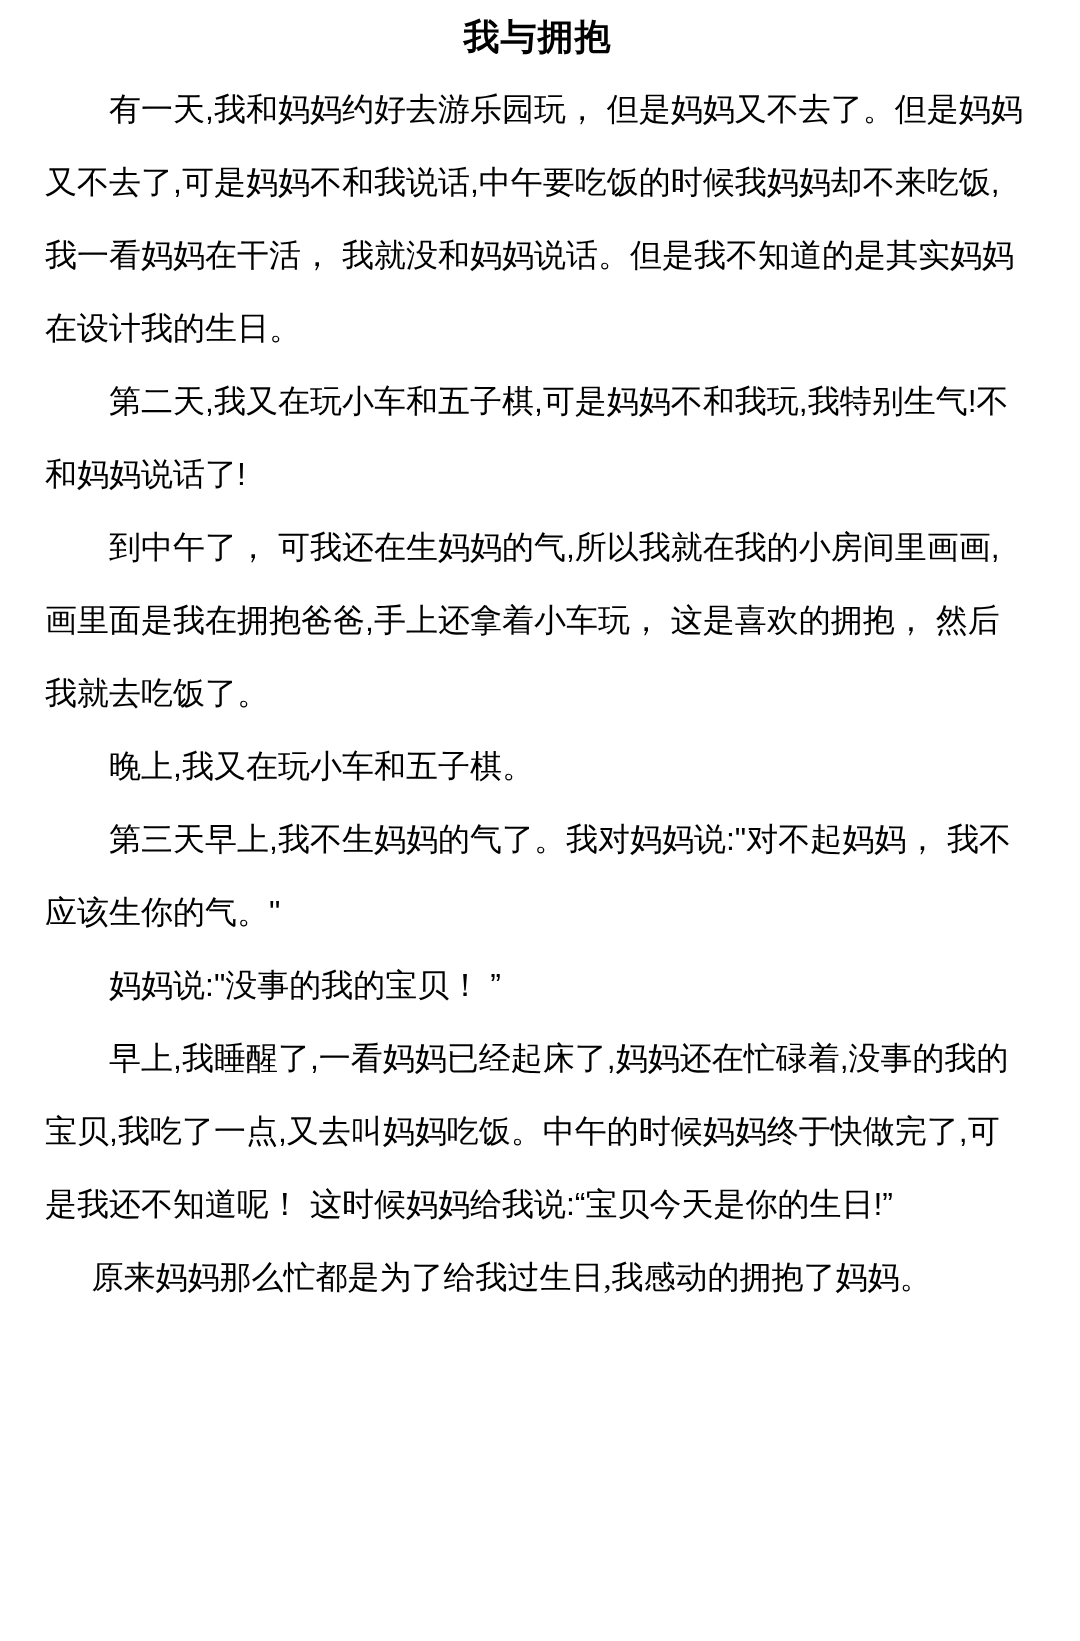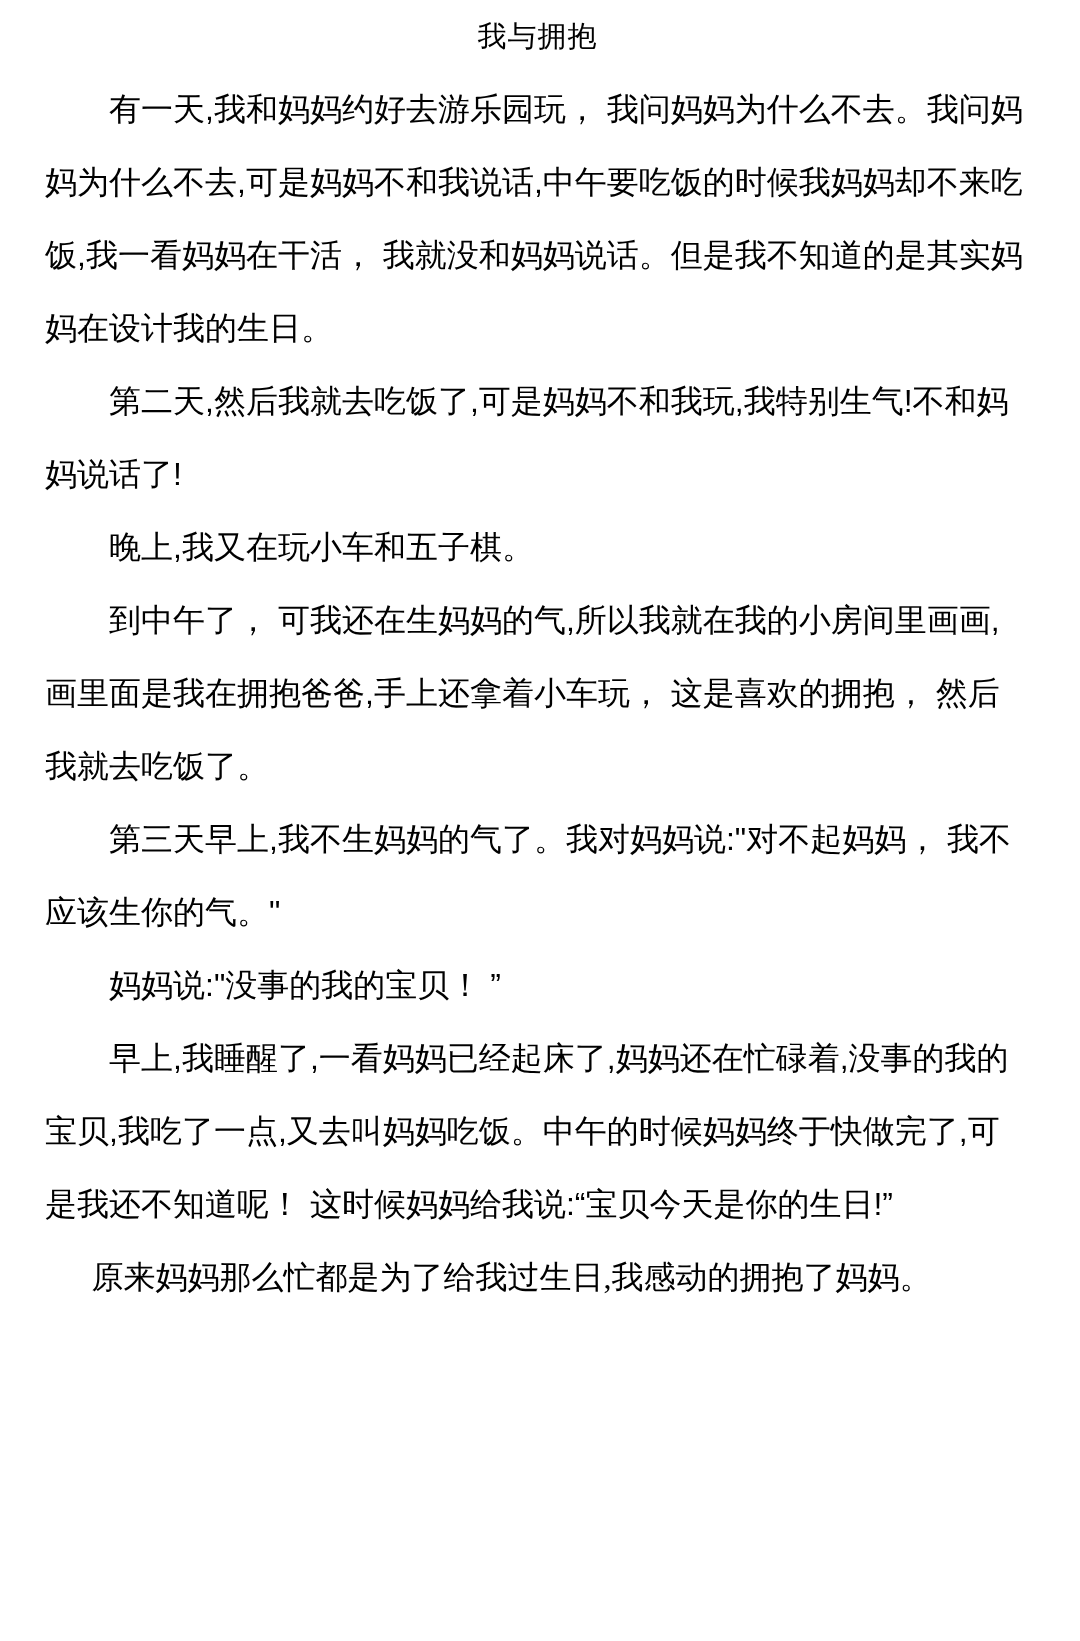--- a/index.html
+++ b/index.html
@@ -21,22 +21,22 @@
     color: #000000;
     background: #ffffff;
   }
   .content {
     width: 985px;
     font-size: 32px;
     line-height: 73px;
   }
   .doc-title {
     text-align: center;
-    font-size: 29px;
-    font-weight: 400;
+    font-size: 36px;
+    font-weight: 700;
     line-height: 73px;
     letter-spacing: 1px;
   }
   .content p {
     margin: 0;
     padding: 0;
     text-indent: 2em;
     text-align: left;
     word-break: normal;
     overflow-wrap: break-word;
@@ -45,22 +45,22 @@
     text-indent: 1.45em;
     font-family: Liberation Serif, serif;
   }
 </style>
 </head>
 <body>
 
 <div class="page">
   <div class="content">
     <div class="doc-title">我与拥抱</div>
-    <p>有一天,我和妈妈约好去游乐园玩， 我问妈妈为什么不去。我问妈妈为什么不去,可是妈妈不和我说话,中午要吃饭的时候我妈妈却不来吃饭,我一看妈妈在干活， 我就没和妈妈说话。但是我不知道的是其实妈妈在设计我的生日。</p>
-    <p>第二天,然后我就去吃饭了,可是妈妈不和我玩,我特别生气!不和妈妈说话了!</p>
+    <p>有一天,我和妈妈约好去游乐园玩， 但是妈妈又不去了。但是妈妈又不去了,可是妈妈不和我说话,中午要吃饭的时候我妈妈却不来吃饭,我一看妈妈在干活， 我就没和妈妈说话。但是我不知道的是其实妈妈在设计我的生日。</p>
+    <p>第二天,我又在玩小车和五子棋,可是妈妈不和我玩,我特别生气!不和妈妈说话了!</p>
+    <p>到中午了， 可我还在生妈妈的气,所以我就在我的小房间里画画,画里面是我在拥抱爸爸,手上还拿着小车玩， 这是喜欢的拥抱， 然后我就去吃饭了。</p>
     <p>晚上,我又在玩小车和五子棋。</p>
-    <p>到中午了， 可我还在生妈妈的气,所以我就在我的小房间里画画,画里面是我在拥抱爸爸,手上还拿着小车玩， 这是喜欢的拥抱， 然后我就去吃饭了。</p>
     <p>第三天早上,我不生妈妈的气了。我对妈妈说:"对不起妈妈， 我不应该生你的气。"</p>
     <p>妈妈说:"没事的我的宝贝！ ”</p>
     <p>早上,我睡醒了,一看妈妈已经起床了,妈妈还在忙碌着,没事的我的宝贝,我吃了一点,又去叫妈妈吃饭。中午的时候妈妈终于快做完了,可是我还不知道呢！ 这时候妈妈给我说:“宝贝今天是你的生日!”</p>
     <p class="small-indent">原来妈妈那么忙都是为了给我过生日,我感动的拥抱了妈妈。</p>
   </div>
 </div>
 
 </body></html>

